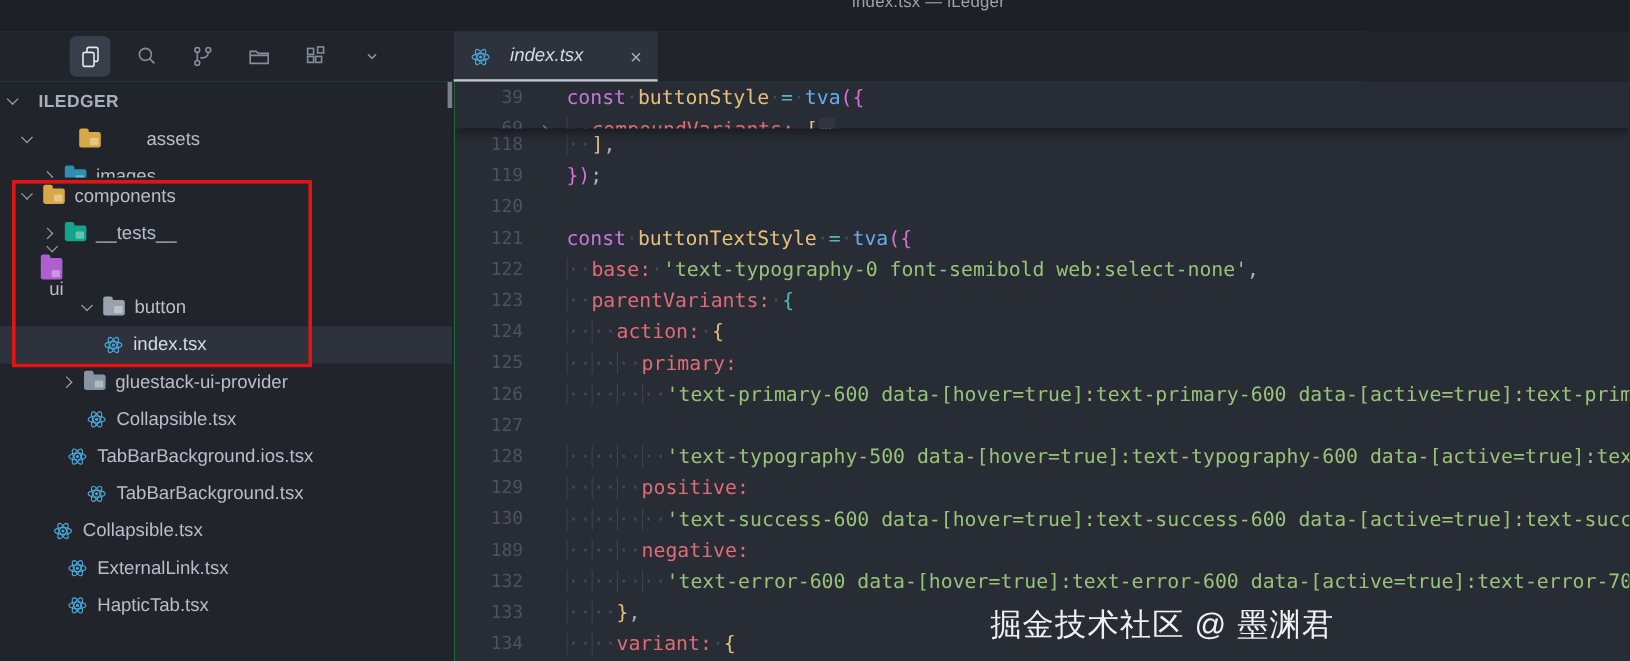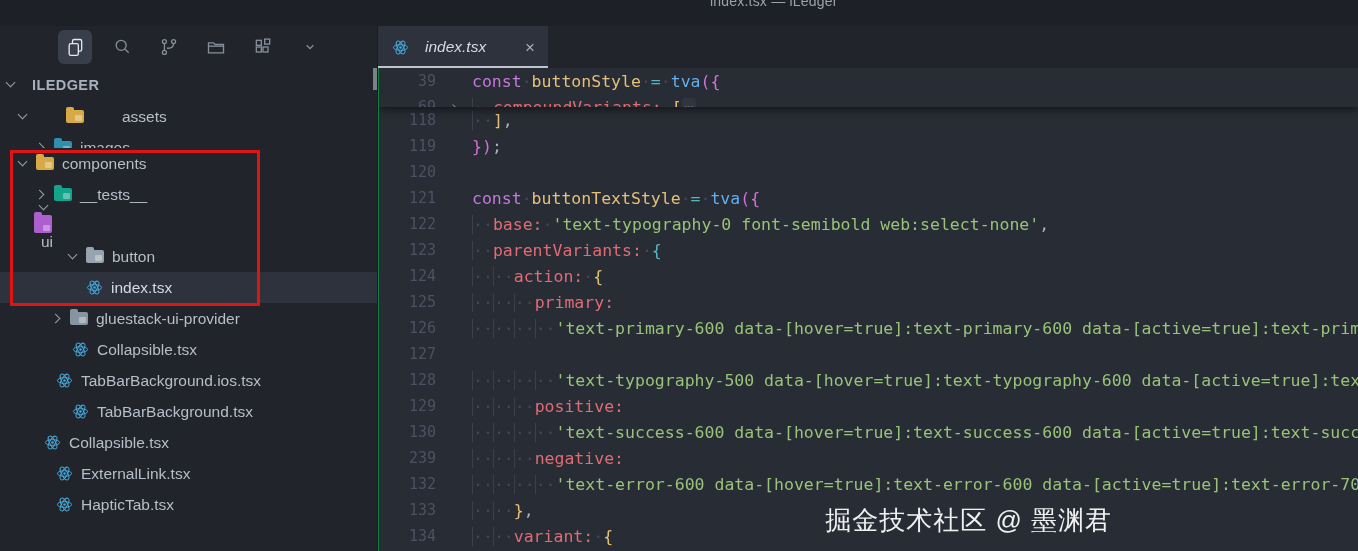--- a/index.html
+++ b/index.html
@@ -394,21 +394,21 @@
     <span class="lnum">129</span>
     <span class="foldg"></span>
     <span class="ltxt"><span class="t-g">··</span><span class="t-g">··</span><span class="t-g">··</span><span class="t-pr">positive:</span></span>
   </div>
         <div class="cline">
     <span class="lnum">130</span>
     <span class="foldg"></span>
     <span class="ltxt"><span class="t-g">··</span><span class="t-g">··</span><span class="t-g">··</span><span class="t-g">··</span><span class="t-st">'text-success-600 data-[hover=true]:text-success-600 data-[active=true]:text-success-700'</span></span>
   </div>
         <div class="cline">
-    <span class="lnum">239</span>
+    <span class="lnum">189</span>
     <span class="foldg"></span>
     <span class="ltxt"><span class="t-g">··</span><span class="t-g">··</span><span class="t-g">··</span><span class="t-pr">negative:</span></span>
   </div>
         <div class="cline">
     <span class="lnum">132</span>
     <span class="foldg"></span>
     <span class="ltxt"><span class="t-g">··</span><span class="t-g">··</span><span class="t-g">··</span><span class="t-g">··</span><span class="t-st">'text-error-600 data-[hover=true]:text-error-600 data-[active=true]:text-error-700'</span></span>
   </div>
         <div class="cline">
     <span class="lnum">133</span>

